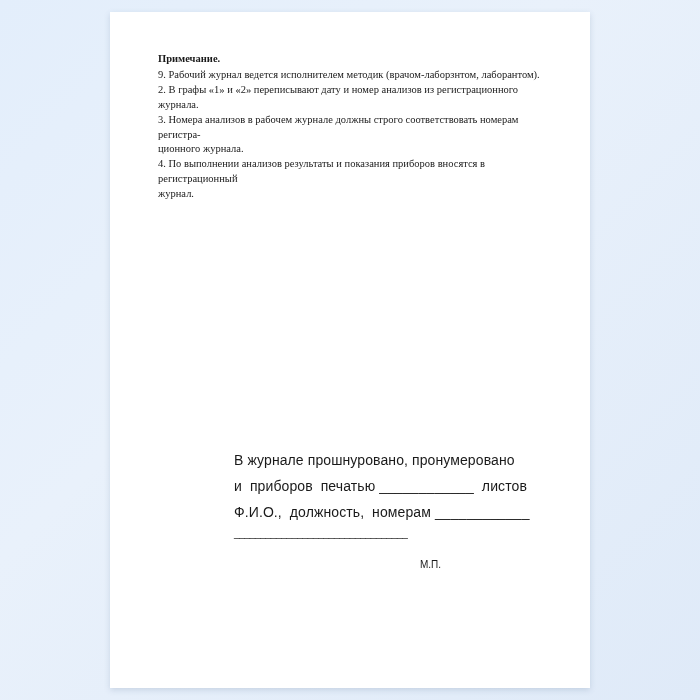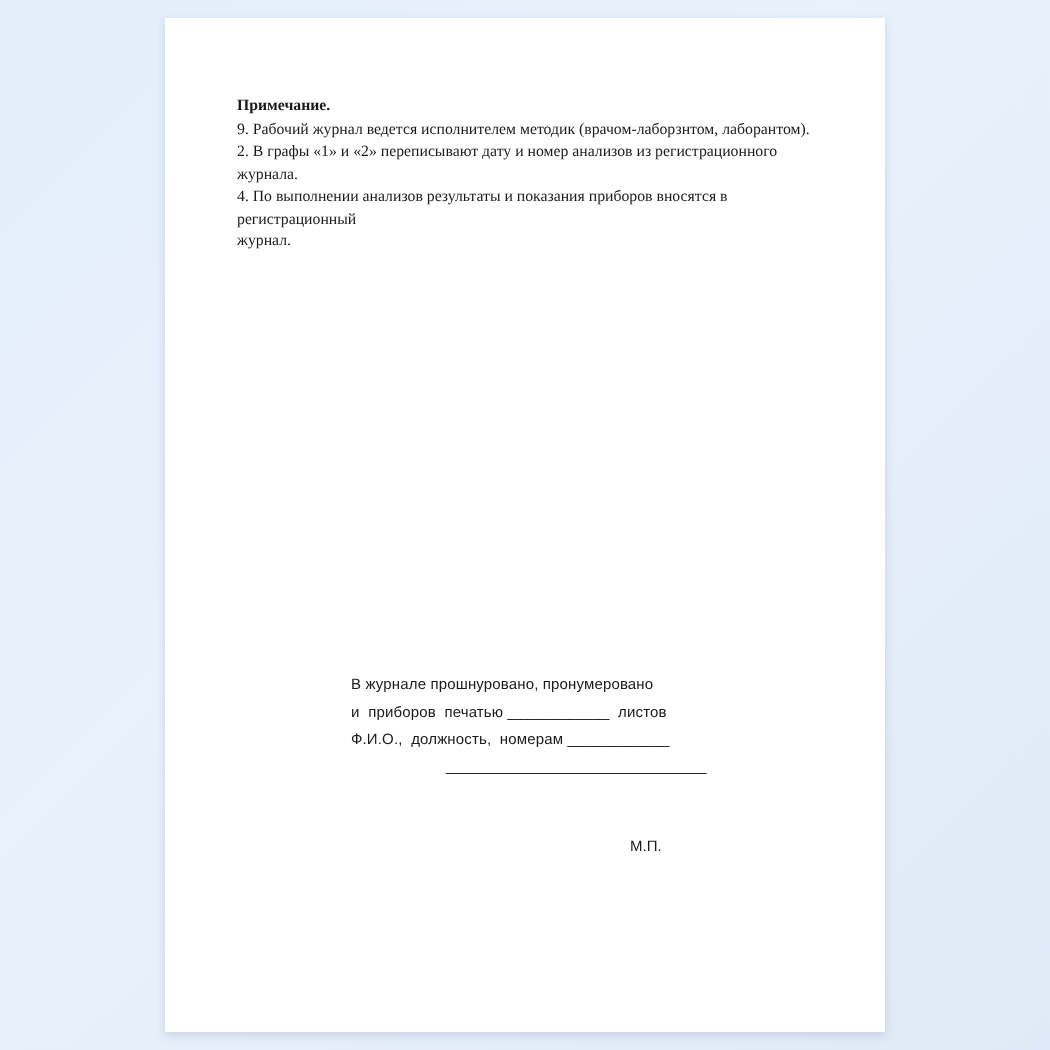--- a/index.html
+++ b/index.html
@@ -23,21 +23,21 @@
     left: 110px;
     top: 12px;
     width: 480px;
     height: 676px;
     background: #ffffff;
     box-shadow: 0 2px 6px rgba(60, 90, 130, 0.18);
   }
   .note-block {
     position: absolute;
     left: 48px;
-    top: 52px;
+    top: 40px;
     width: 396px;
   }
   .note-title {
     font-size: 10.5px;
     font-weight: bold;
     color: #1a1a1a;
     line-height: 1.42;
     margin: 0 0 1px 0;
   }
   .note-line {
@@ -48,34 +48,33 @@
     white-space: pre-wrap;
   }
   .footer-block {
     position: absolute;
     left: 124px;
     top: 436px;
     width: 300px;
     font-family: "Liberation Sans", sans-serif;
   }
   .footer-line {
-    font-size: 10px;
+    font-size: 14px;
     color: #1a1a1a;
     line-height: 1.85;
     margin: 0;
     white-space: pre-wrap;
     letter-spacing: 0.1px;
   }
   .footer-rule {
     font-size: 10px;
     color: #1a1a1a;
     line-height: 1.5;
     margin: 0;
     letter-spacing: -0.3px;
-    text-align: center;
   }
   .mp-block {
     position: absolute;
     left: 278px;
     top: 547px;
     font-family: "Liberation Sans", sans-serif;
     font-size: 10px;
     color: #1a1a1a;
     margin-left: 32px;
   }
@@ -84,20 +83,22 @@
 <body>
 
 <div class="backdrop"></div>
 
 <div class="page-sheet">
 
   <div class="note-block">
     <p class="note-title">Примечание.</p>
     <p class="note-line">9. Рабочий журнал ведется исполнителем методик (врачом-лаборзнтом, лаборантом).</p>
     <p class="note-line">2. В графы «1» и «2» переписывают дату и номер анализов из регистрационного журнала.</p>
+    <p class="note-line">3. Номера анализов в рабочем журнале должны строго соответствовать номерам регистра-
+ционного журнала.</p>
     <p class="note-line">4. По выполнении анализов результаты и показания приборов вносятся в регистрационный
 журнал.</p>
   </div>
 
   <div class="footer-block">
     <p class="footer-line">В журнале прошнуровано, пронумеровано</p>
     <p class="footer-line">и  приборов  печатью ____________  листов</p>
     <p class="footer-line">Ф.И.О.,  должность,  номерам ____________</p>
     <p class="footer-rule">_________________________________</p>
   </div>

